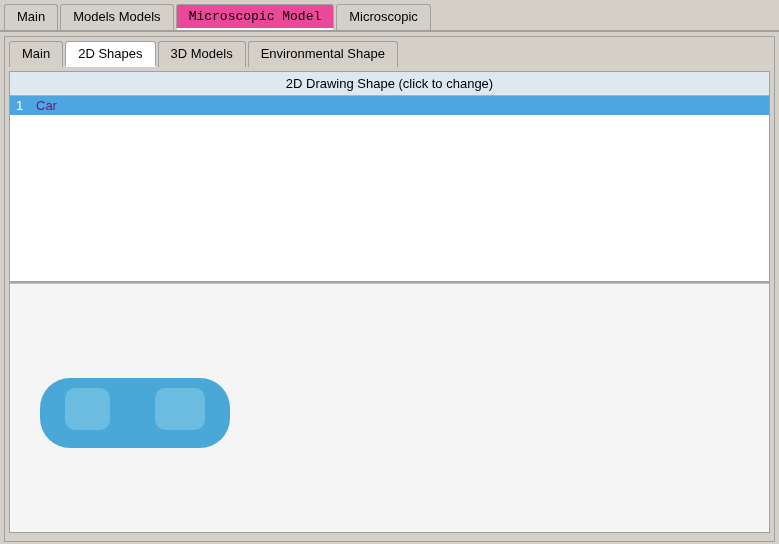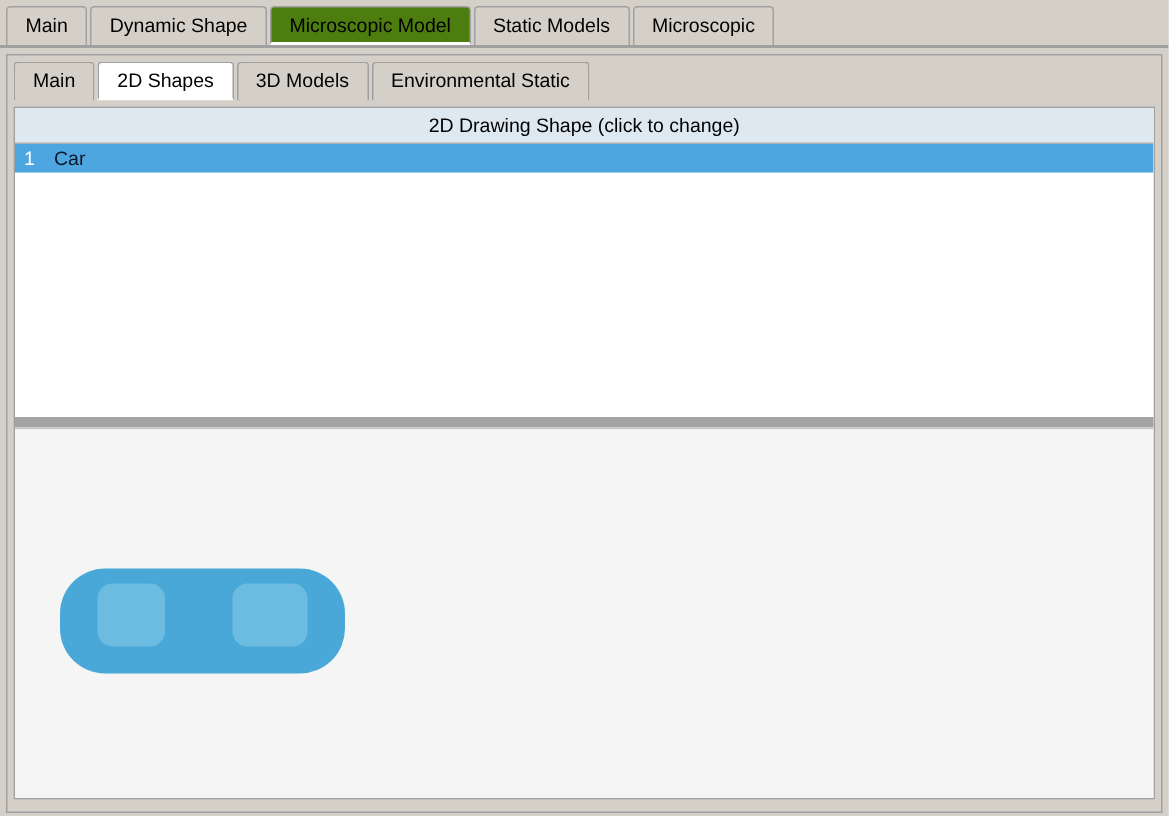--- a/index.html
+++ b/index.html
@@ -24,25 +24,26 @@
       background: #d4d0c8;
       border: 1px solid #a0a0a0;
       border-bottom: none;
       cursor: pointer;
       font-size: 13px;
       color: #000;
       margin-right: 2px;
       border-radius: 3px 3px 0 0;
     }
     .top-tab.active {
-      background: #4d7c0f;
+      background: #ec4899;
       font-weight: normal;
       border-bottom: 2px solid #ffffff;
       z-index: 1;
       position: relative;
+      font-family: Liberation Mono, monospace;
     }
 
     
     .main-content {
       background: #d4d0c8;
       padding: 4px;
       height: calc(544px - 30px);
     }
 
     
@@ -82,21 +83,21 @@
       background: #f0f0f0;
       border: 1px solid #a0a0a0;
       height: calc(100% - 34px);
       display: flex;
       flex-direction: column;
     }
 
     
     .table-area {
       background: #ffffff;
-      border-bottom: 7px solid #a3a3a3;
+      border-bottom: 2px solid #a3a3a3;
       flex: 1;
       overflow-y: auto;
     }
 
     .table-header {
       background: #dde8f0;
       text-align: center;
       padding: 4px;
       font-size: 13px;
       border-bottom: 1px solid #b0b0b0;
@@ -119,54 +120,53 @@
       flex-shrink: 0;
     }
     .table-row.selected .row-num {
       color: #ffffff;
     }
     .table-row .row-text {
       color: #000;
       font-size: 13px;
     }
     .table-row.selected .row-text {
-      color: #0f172a;
+      color: #701a75;
     }
 
     
     .preview-area {
       flex: 1;
       background: #f5f5f5;
       border-top: 1px solid #c0c0c0;
       position: relative;
       display: flex;
       align-items: center;
       justify-content: flex-start;
       padding: 20px;
     }
   </style>
 </head>
 <body>
 
 <div class="top-tab-bar">
   <div class="top-tab">Main</div>
-  <div class="top-tab">Dynamic Shape</div>
+  <div class="top-tab">Models Models</div>
   <div class="top-tab active">Microscopic Model</div>
-  <div class="top-tab">Static Models</div>
   <div class="top-tab">Microscopic</div>
 </div>
 
 <div class="main-content">
   <div class="inner-panel">
 
     <div class="second-tab-bar">
       <div class="second-tab">Main</div>
       <div class="second-tab active">2D Shapes</div>
       <div class="second-tab">3D Models</div>
-      <div class="second-tab">Environmental Static</div>
+      <div class="second-tab">Environmental Shape</div>
     </div>
 
     <div class="tab-content">
 
       <div class="table-area">
         <div class="table-header">2D Drawing Shape (click to change)</div>
         <div class="table-row selected">
           <span class="row-num">1</span>
           <span class="row-text">Car</span>
         </div>

